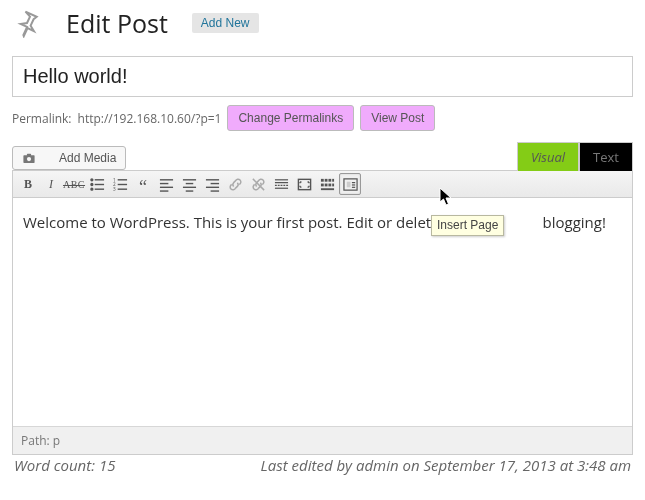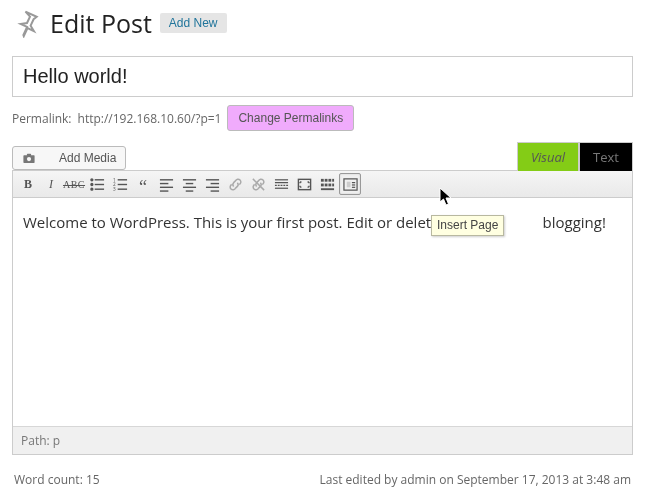--- a/index.html
+++ b/index.html
@@ -5,21 +5,21 @@
   * { box-sizing: border-box; margin: 0; padding: 0; }
   body {
     font-family: "Open Sans", -apple-system, sans-serif;
     font-size: 13px;
     color: #333;
     background: #fff;
     width: 645px;
     padding: 6px 12px 10px 12px;
   }
   
-  .page-head { display: flex; align-items: center; gap: 8px; margin-bottom: 16px; }
+  .page-head { display: flex; align-items: center; gap: 24px; margin-bottom: 16px; }
   .pin-icon { width: 30px; height: 30px; color: #999; }
   .page-title { font-size: 25px; font-weight: 400; color: #222; }
   .add-new-btn {
     background: #e5e5e5; border: none; color: #21759b;
     font-size: 12px; padding: 3px 9px; border-radius: 2px; cursor: pointer;
   }
   
   .title-box {
     width: 100%; border: 1px solid #ccc; padding: 8px 10px;
     font-size: 20px; font-weight: 400; color: #222; background: #fff;
@@ -86,21 +86,21 @@
     font-size: 12px; padding: 1px 5px; font-family: sans-serif;
     box-shadow: 1px 1px 2px rgba(0,0,0,0.2); z-index: 4;
   }
   .content-line { white-space: nowrap; }
   .path-bar {
     border-top: 1px solid #d7d7d7; background: #f0f0f0;
     padding: 5px 8px; font-size: 12px; color: #777;
   }
   .status-row {
     display: flex; justify-content: space-between;
-    font-size: 12px; color: #666; padding: 16px 2px 0 2px;
+    font-size: 15px; color: #666; padding: 0 2px 0 2px; font-style: italic;
   }
 </style>
 </head>
 <body>
 
 
 
 
 <div class="page-head">
   <svg class="pin-icon" viewBox="0 0 24 24" fill="none" stroke="currentColor" stroke-width="1.6">
@@ -111,20 +111,21 @@
 </div>
 
 
 <input class="title-box" type="text" value="Hello world!" style="">
 
 
 <div class="permalink-row">
   <span class="permalink-label">Permalink:</span>
   <span class="permalink-url">http://192.168.10.60/?p=1</span>
   <button class="wp-btn">Change Permalinks</button>
+  <button class="wp-btn">View Post</button>
 </div>
 
 
 <div class="media-row">
   <button class="add-media-btn">
     <svg class="media-icon" viewBox="0 0 20 20" fill="#777">
       <rect x="2" y="6" width="16" height="11" rx="1"></rect>
         <circle cx="10" cy="11.5" r="3" fill="#f7f7f7"></circle>
         <rect x="7" y="4" width="6" height="3" rx="1"></rect>
     </svg>

